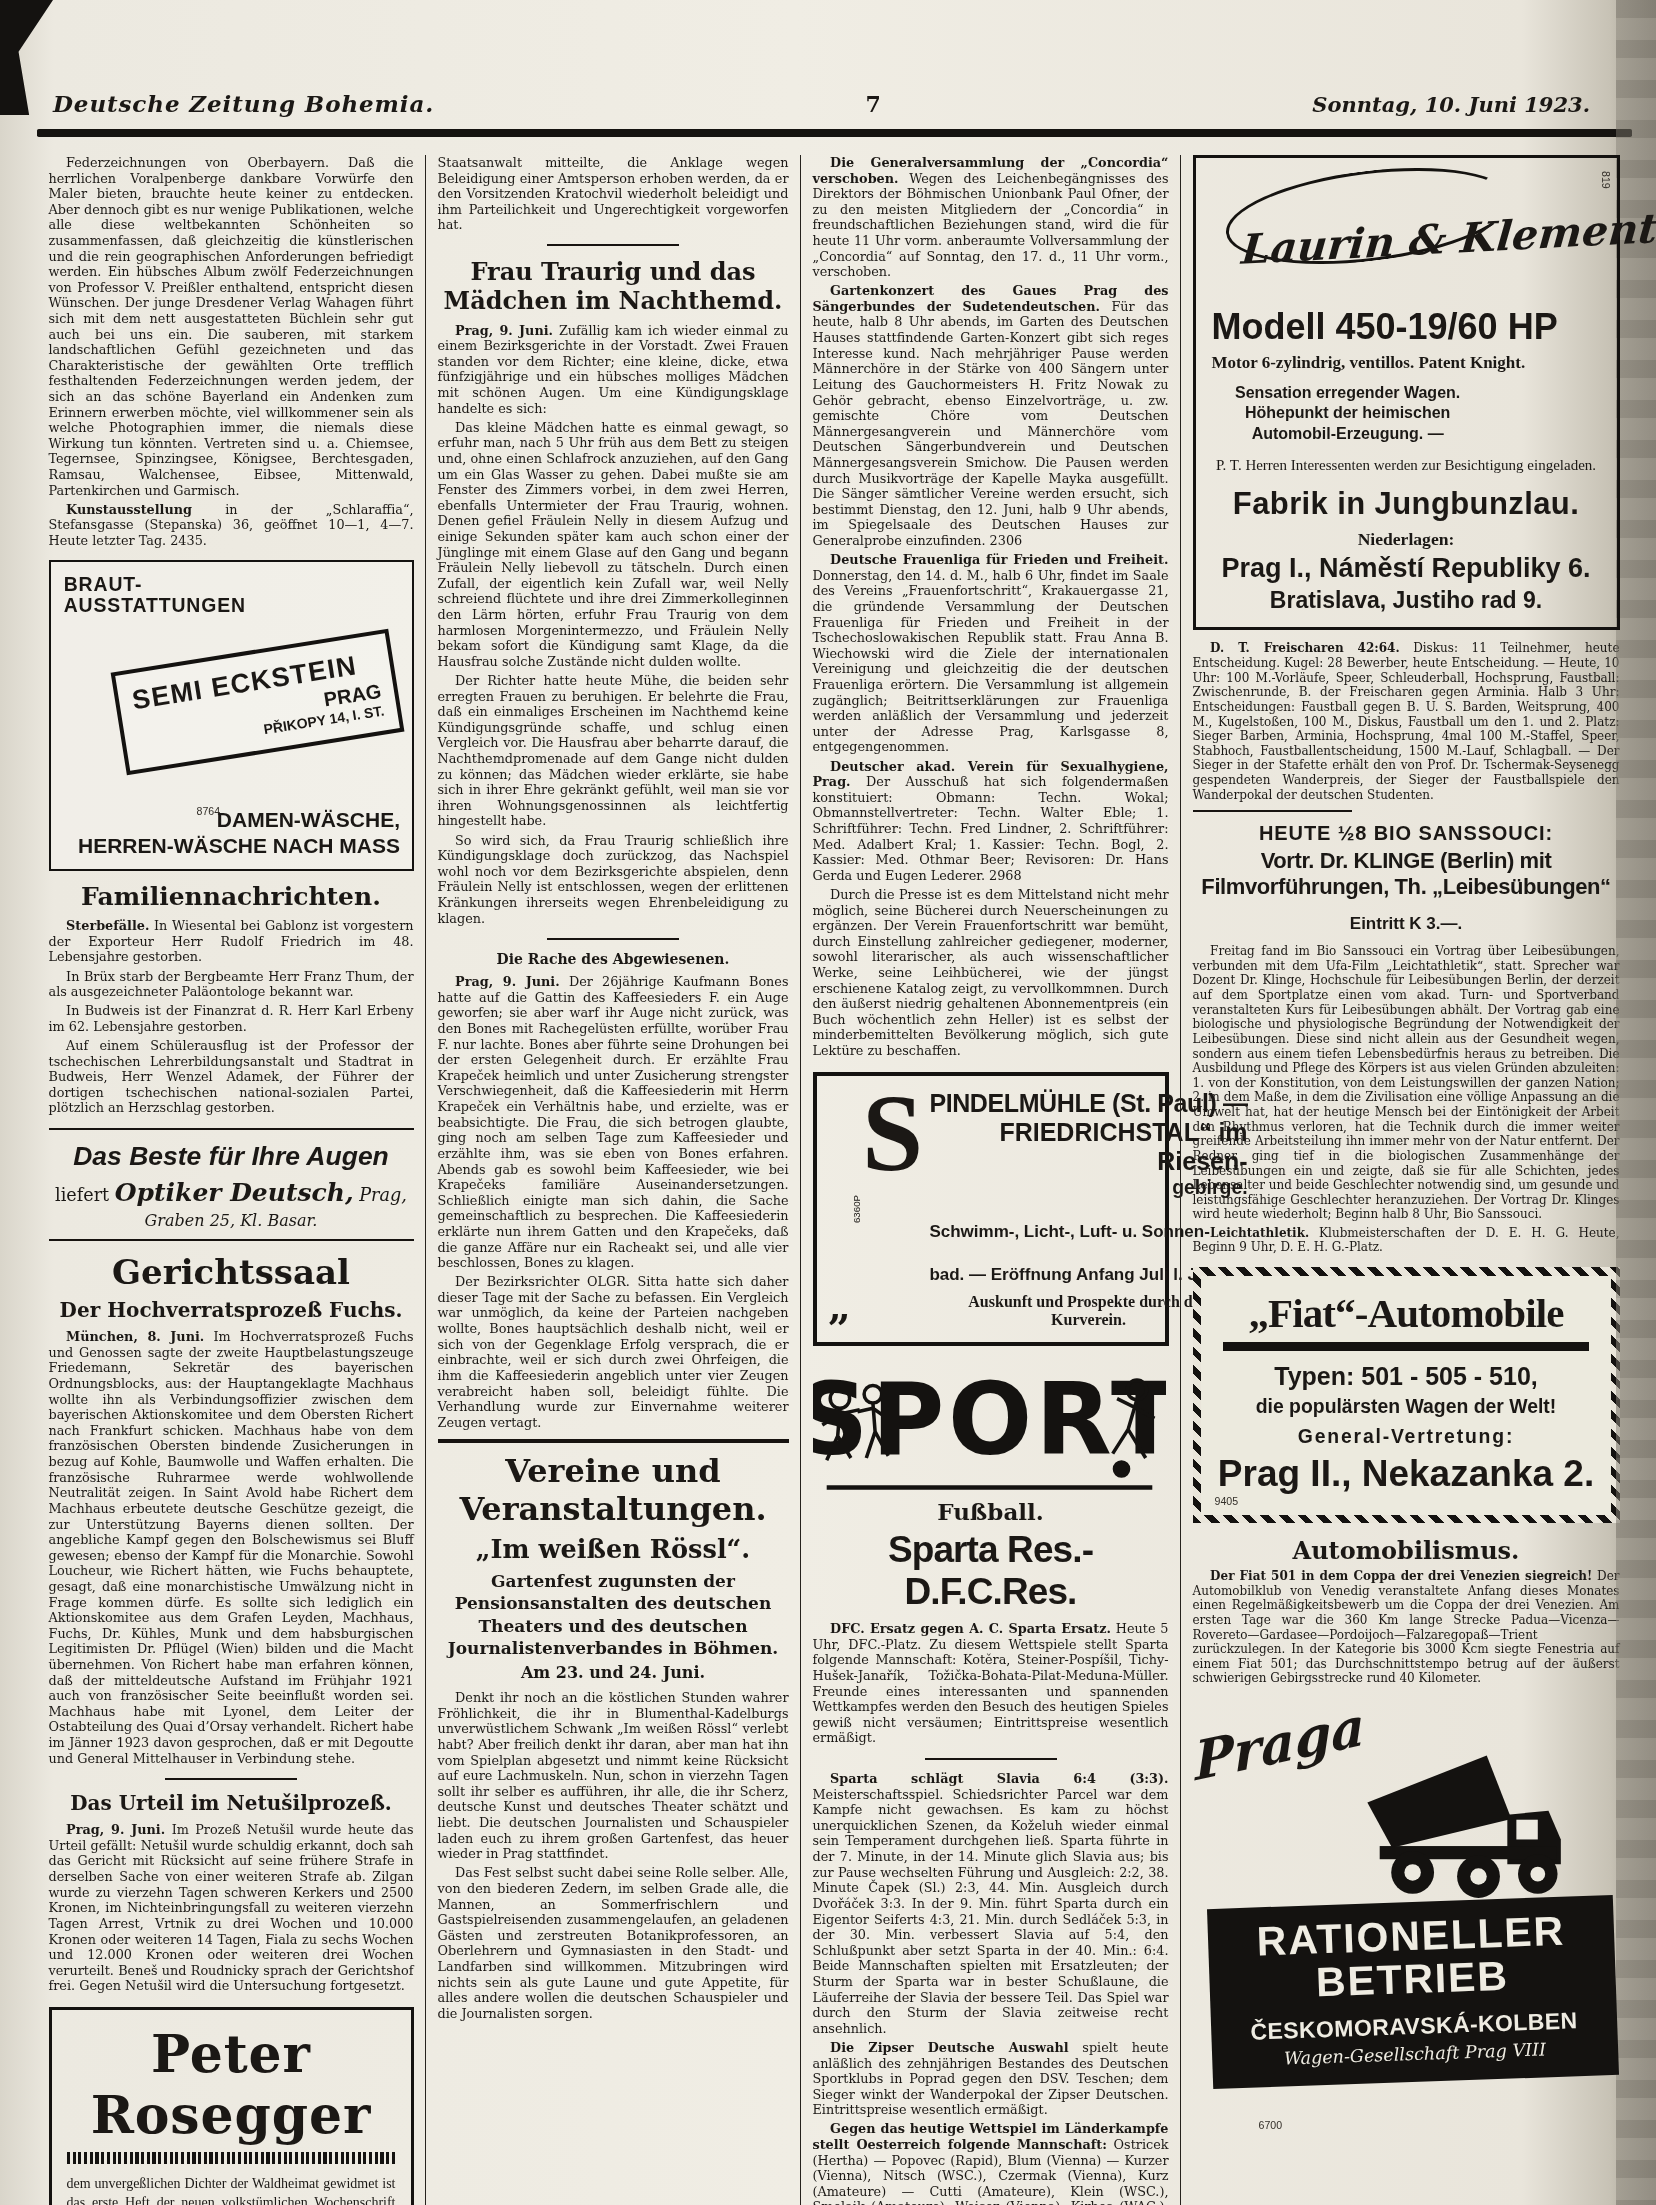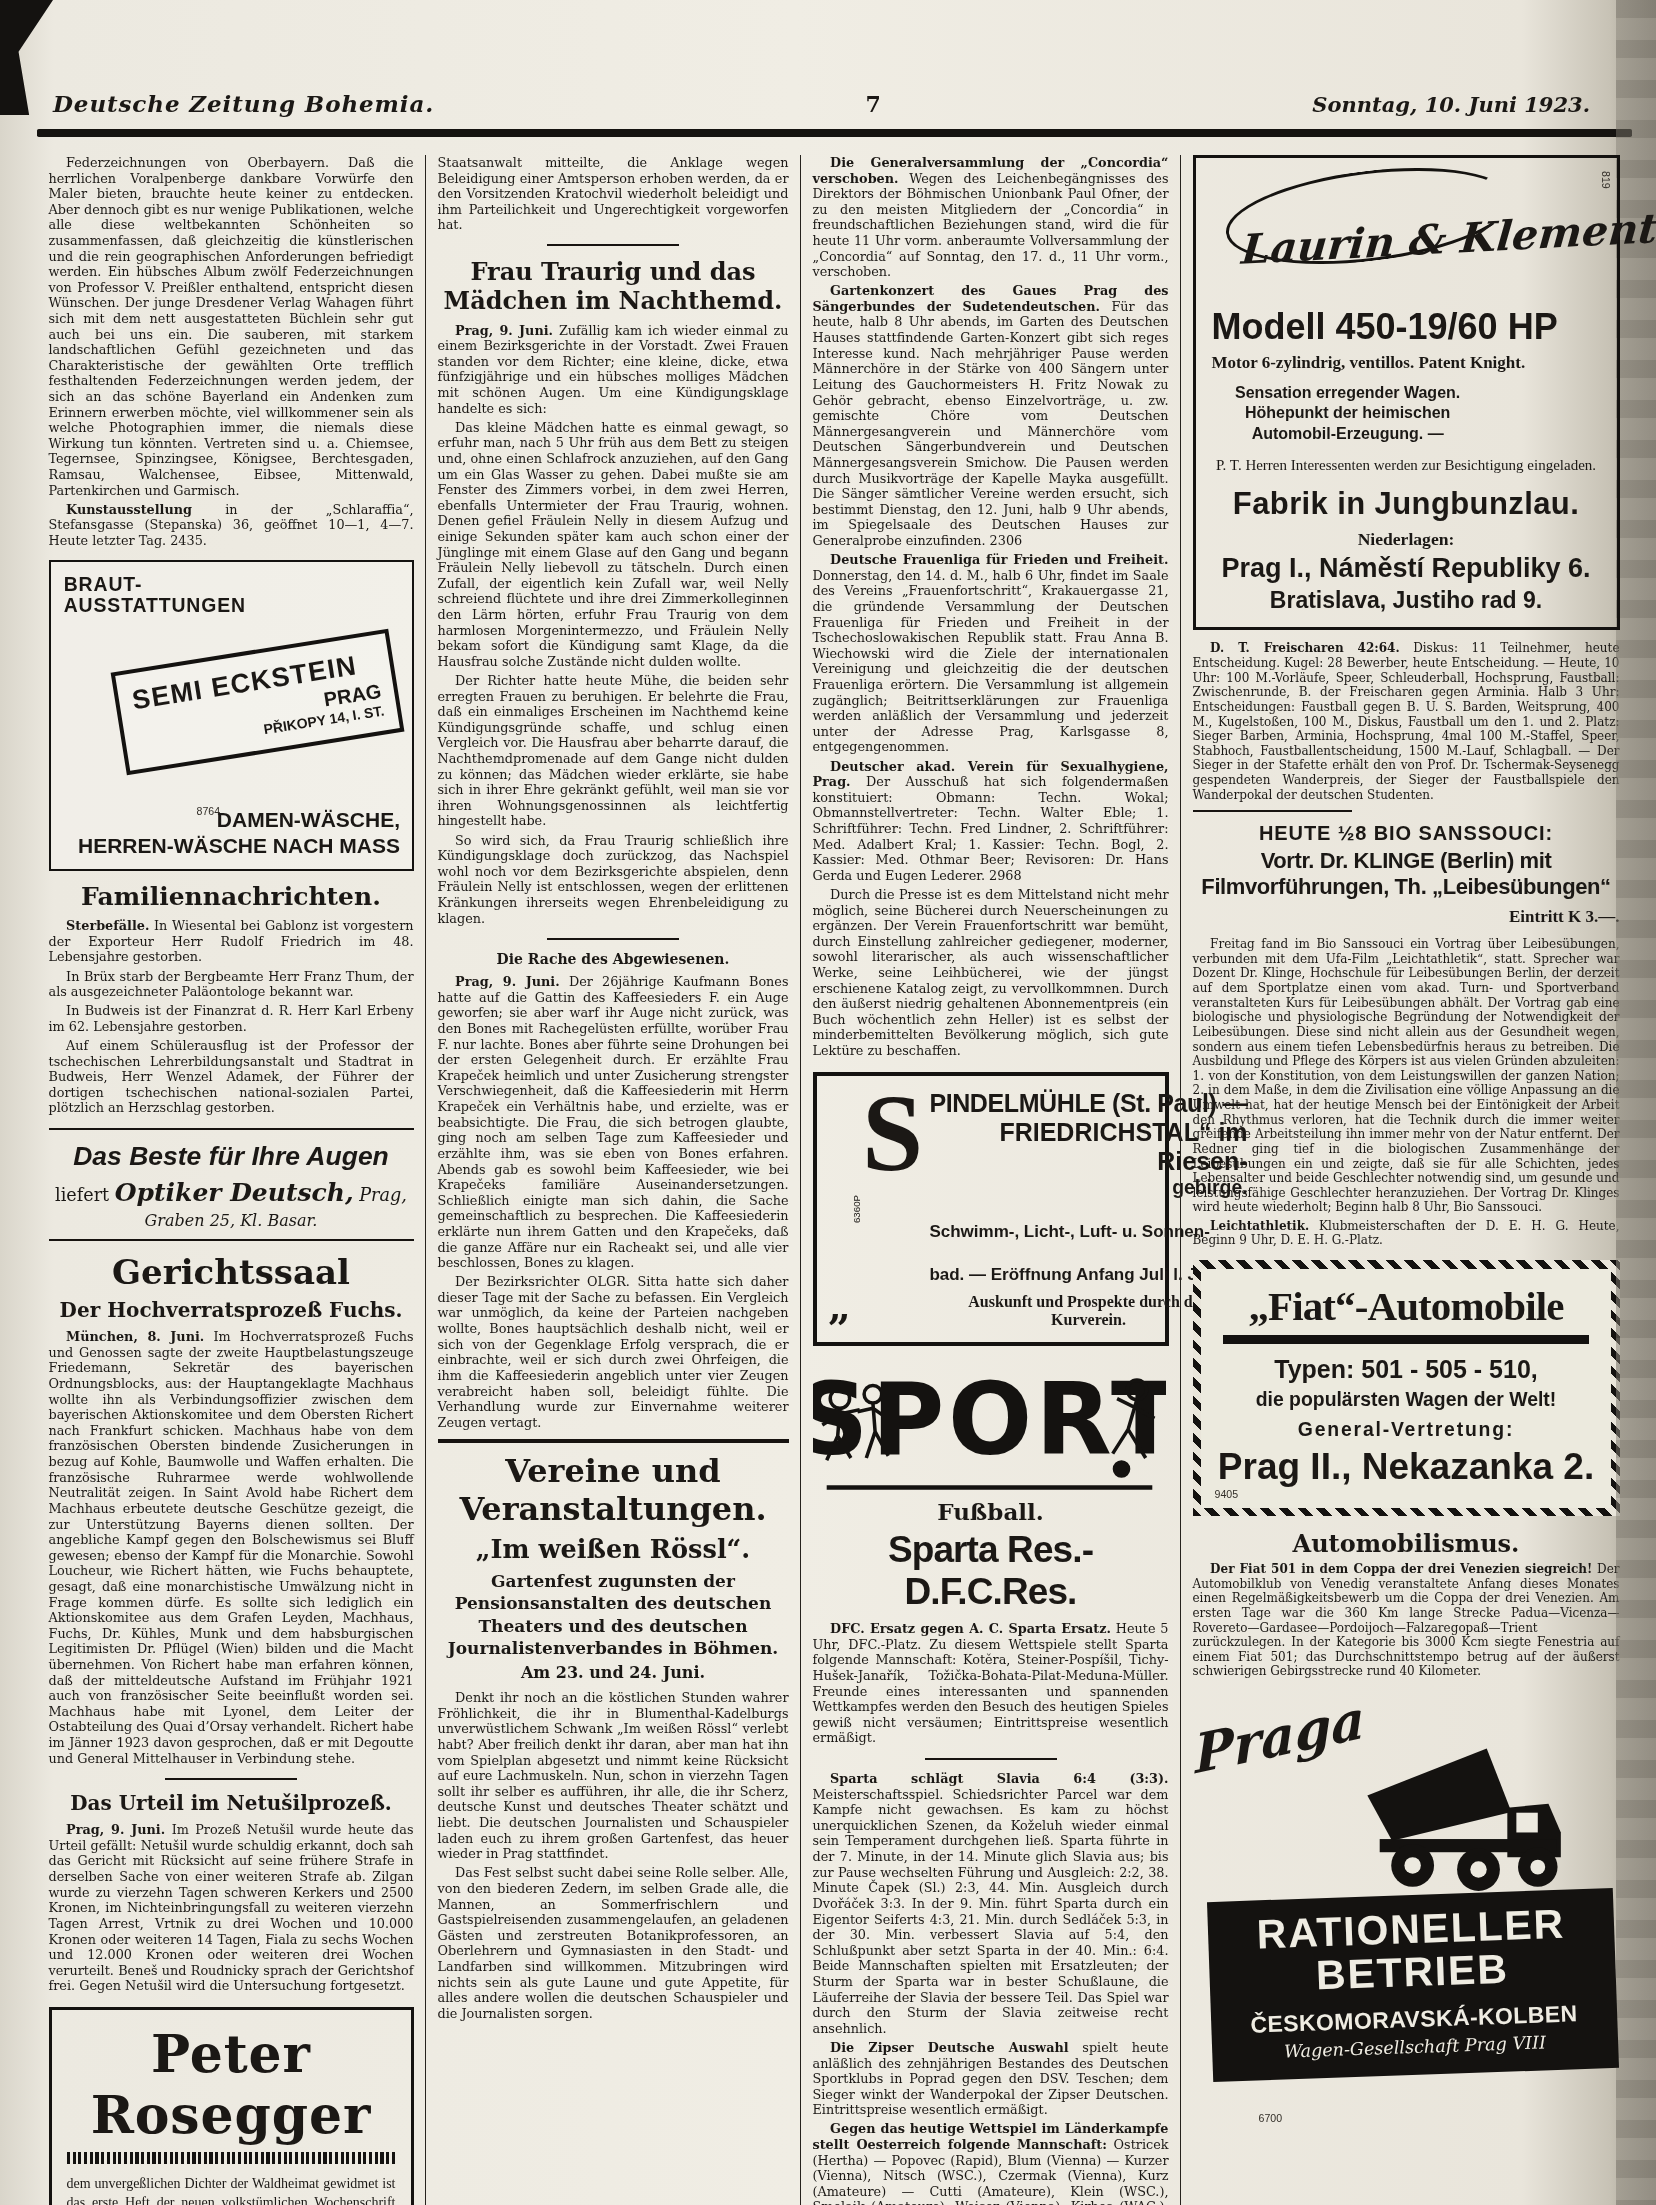--- a/index.html
+++ b/index.html
@@ -91,21 +91,21 @@
   .lk-invite{font-size:15px;font-family:"Liberation Serif",serif;text-align:center;margin:10.6px 0;line-height:1.3;}
   .lk-fabrik{font-size:31px;font-weight:900;font-family:"Liberation Sans",sans-serif;text-align:center;letter-spacing:0.4px;}
   .lk-nieder{font-size:17.6px;font-weight:bold;text-align:center;margin-top:7px;font-family:"Liberation Serif",serif;}
   .lk-addr1{font-size:27px;font-weight:900;font-family:"Liberation Sans",sans-serif;text-align:center;margin-top:3.5px;}
   .lk-addr2{font-size:23px;font-weight:900;font-family:"Liberation Sans",sans-serif;text-align:center;margin-top:2.6px;}
   .lk-num{position:absolute;right:4.4px;top:13.2px;writing-mode:vertical-rl;}
   
   .heute{text-align:center;margin:9.7px 0;}
   .heute-l1{font-size:20px;font-weight:900;font-family:"Liberation Sans",sans-serif;letter-spacing:0.9px;}
   .heute-l2{font-size:22px;font-weight:900;font-family:"Liberation Sans",sans-serif;letter-spacing:-0.4px;margin-top:3.5px;}
-  .heute-l3{font-size:17px;font-weight:bold;margin-top:7px;font-family:Liberation Serif, serif;text-align:right;}
+  .heute-l3{font-size:17px;font-weight:bold;margin-top:14px;font-family:Liberation Sans, sans-serif;}
   
   .fiat-wrap{padding:8.8px;background:repeating-linear-gradient(45deg,#141210 0 6.2px,#e9e5da 6.2px 13.2px);margin:12.3px 0;}
   .fiat{background:#eceade;padding:13.2px 13.2px 8px;text-align:center;}
   .fiat-title{font-size:41px;font-weight:900;font-family:"Liberation Serif",serif;letter-spacing:-0.9px;}
   .fiat-bar{height:8.8px;background:#141210;margin:5.3px 8.8px 10.6px;}
   .fiat-types{font-size:25px;font-weight:900;font-family:"Liberation Sans",sans-serif;}
   .fiat-slogan{font-size:19.4px;font-weight:bold;font-family:"Liberation Sans",sans-serif;margin-top:4.4px;}
   .fiat-vertret{font-size:19.4px;font-weight:bold;font-family:"Liberation Sans",sans-serif;letter-spacing:1.8px;margin-top:7px;}
   .fiat-addr{font-size:37px;font-weight:900;font-family:"Liberation Sans",sans-serif;margin-top:4.4px;white-space:nowrap;}
   .auto-head{font-size:24px;font-weight:bold;text-align:center;margin:8.8px 0 4.4px;}

